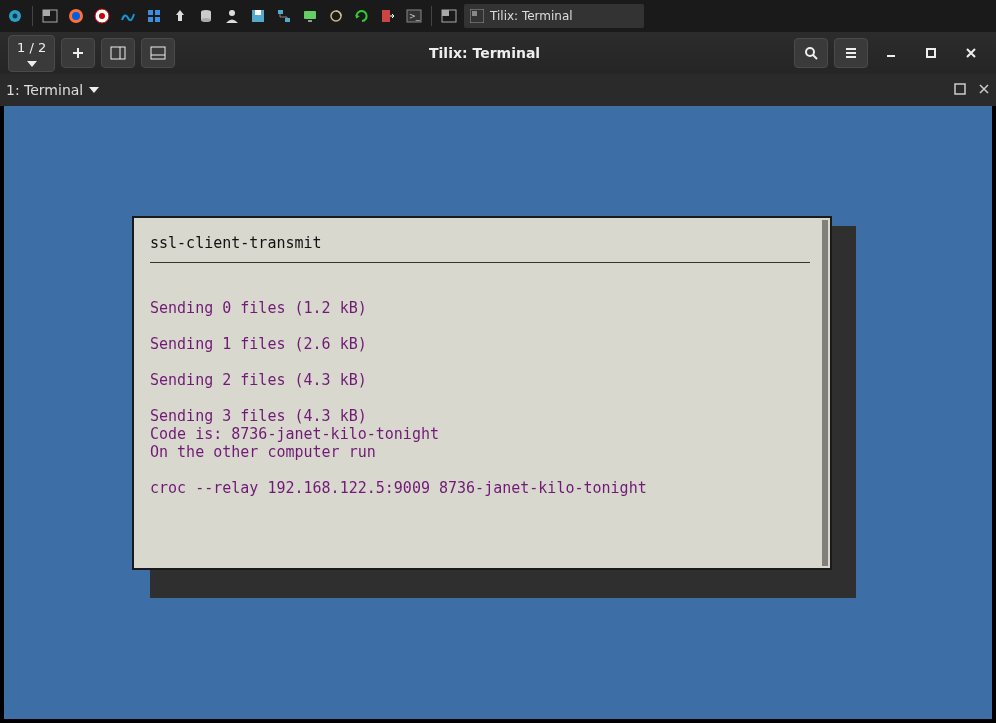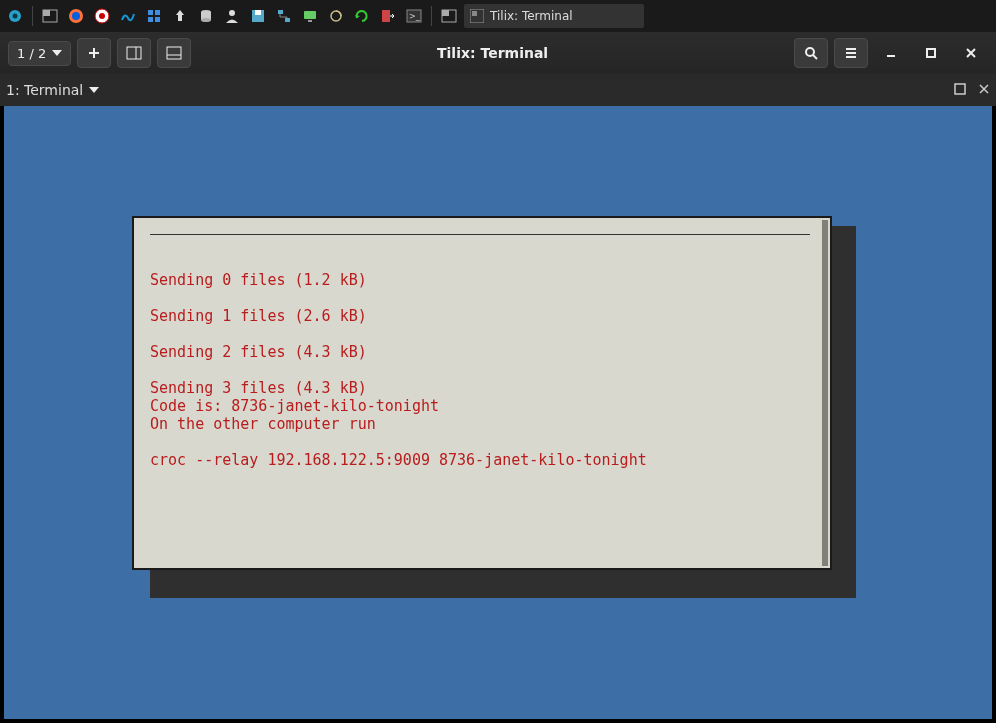--- a/index.html
+++ b/index.html
@@ -12,40 +12,40 @@
   .tb-sep { width: 1px; height: 20px; background: #444; margin: 0 2px; }
   .task-btn { display: flex; align-items: center; gap: 6px; background: #333; padding: 4px 10px 4px 6px; border-radius: 2px; height: 24px; cursor: pointer; min-width: 180px; }
   .task-btn .ticon { width: 14px; height: 14px; }
   
   
   .window { width: 996px; height: calc(723px - 32px); background: #1e1e1e; display: flex; flex-direction: column; }
   .titlebar { display: flex; align-items: center; height: 42px; background: linear-gradient(#2c2c2c,#252525); padding: 0 8px; gap: 6px; }
   .tb-left { display: flex; align-items: center; gap: 6px; }
   .tb-title { flex: 1; text-align: center; color: #eee; font-weight: 600; font-size: 14px; }
   .tb-right { display: flex; align-items: center; gap: 6px; }
-  .pill { display: flex; align-items: center; gap: 6px; background: #3a3a3a; border: 1px solid #4a4a4a; border-radius: 4px; padding: 4px 8px; color: #eee; font-size: 13px; cursor: pointer; }
+  .pill { display: flex; align-items: center; gap: 6px; background: #3a3a3a; border: 1px solid #4a4a4a; border-radius: 4px; padding: 4px 8px; color: #eee; font-size: 13px; cursor: pointer; flex-direction: column; }
   .sqbtn { width: 34px; height: 30px; display: flex; align-items: center; justify-content: center; background: #3a3a3a; border: 1px solid #4a4a4a; border-radius: 4px; color: #eee; cursor: pointer; }
   .winbtn { width: 34px; height: 30px; display: flex; align-items: center; justify-content: center; color: #eee; cursor: pointer; }
   
   
   .tabbar { display: flex; align-items: center; height: 32px; background: #2a2a2a; padding: 0 6px; color: #ddd; font-size: 14px; }
   .tab-label { display: flex; align-items: center; gap: 6px; cursor: pointer; }
   .tab-right { margin-left: auto; display: flex; gap: 12px; align-items: center; }
   .tab-right span { cursor: pointer; }
   
   
   .canvas { flex: 1; background: #3d6ea5; border: 4px solid #000; border-top: none; position: relative; }
   
   
   .float-shadow { position: absolute; left: 146px; top: 120px; width: 706px; height: 372px; background: #2f2f2f; }
   .float-win { position: absolute; left: 128px; top: 110px; width: 700px; height: 354px; background: #d8d8cf; border: 2px solid #1a1a1a; padding: 16px 20px 16px 16px; }
   .float-inner-right { position: absolute; right: 2px; top: 2px; bottom: 2px; width: 6px; background: #808078; }
   .float-title { font-family: "DejaVu Sans Mono","Liberation Mono", monospace; font-size: 15px; color: #111; padding-bottom: 10px; }
   .float-hr { border: none; border-top: 1px solid #333; margin-bottom: 18px; }
-  .float-body { font-family: "DejaVu Sans Mono","Liberation Mono", monospace; font-size: 15px; color: #b91c1c; white-space: pre; line-height: 1.2; }
+  .float-body { font-family: "DejaVu Sans Mono","Liberation Mono", monospace; font-size: 15px; color: #701a75; white-space: pre; line-height: 1.2; }
 
   .tri-down { width: 0; height: 0; border-left: 5px solid transparent; border-right: 5px solid transparent; border-top: 6px solid #eee; display: inline-block; }
 </style>
 </head>
 <body>
 
 <div class="os-taskbar">
   <div class="tb-icon">
       <svg viewBox="0 0 16 16">
         <circle cx="8" cy="8" r="6" fill="#2aa0c8"></circle>
@@ -233,20 +233,21 @@
             <path d="M2 2 L10 10 M10 2 L2 10" stroke="#ccc" stroke-width="1.5"></path>
           </svg>
       </span>
     </div>
   </div>
 
   <div class="canvas">
     <div class="float-shadow"></div>
     <div class="float-win">
       <div class="float-inner-right"></div>
+      <div class="float-title">ssl-client-transmit</div>
       <hr class="float-hr">
       <div class="float-body">
 Sending 0 files (1.2 kB)
 
 Sending 1 files (2.6 kB)
 
 Sending 2 files (4.3 kB)
 
 Sending 3 files (4.3 kB)
 Code is: 8736-janet-kilo-tonight

